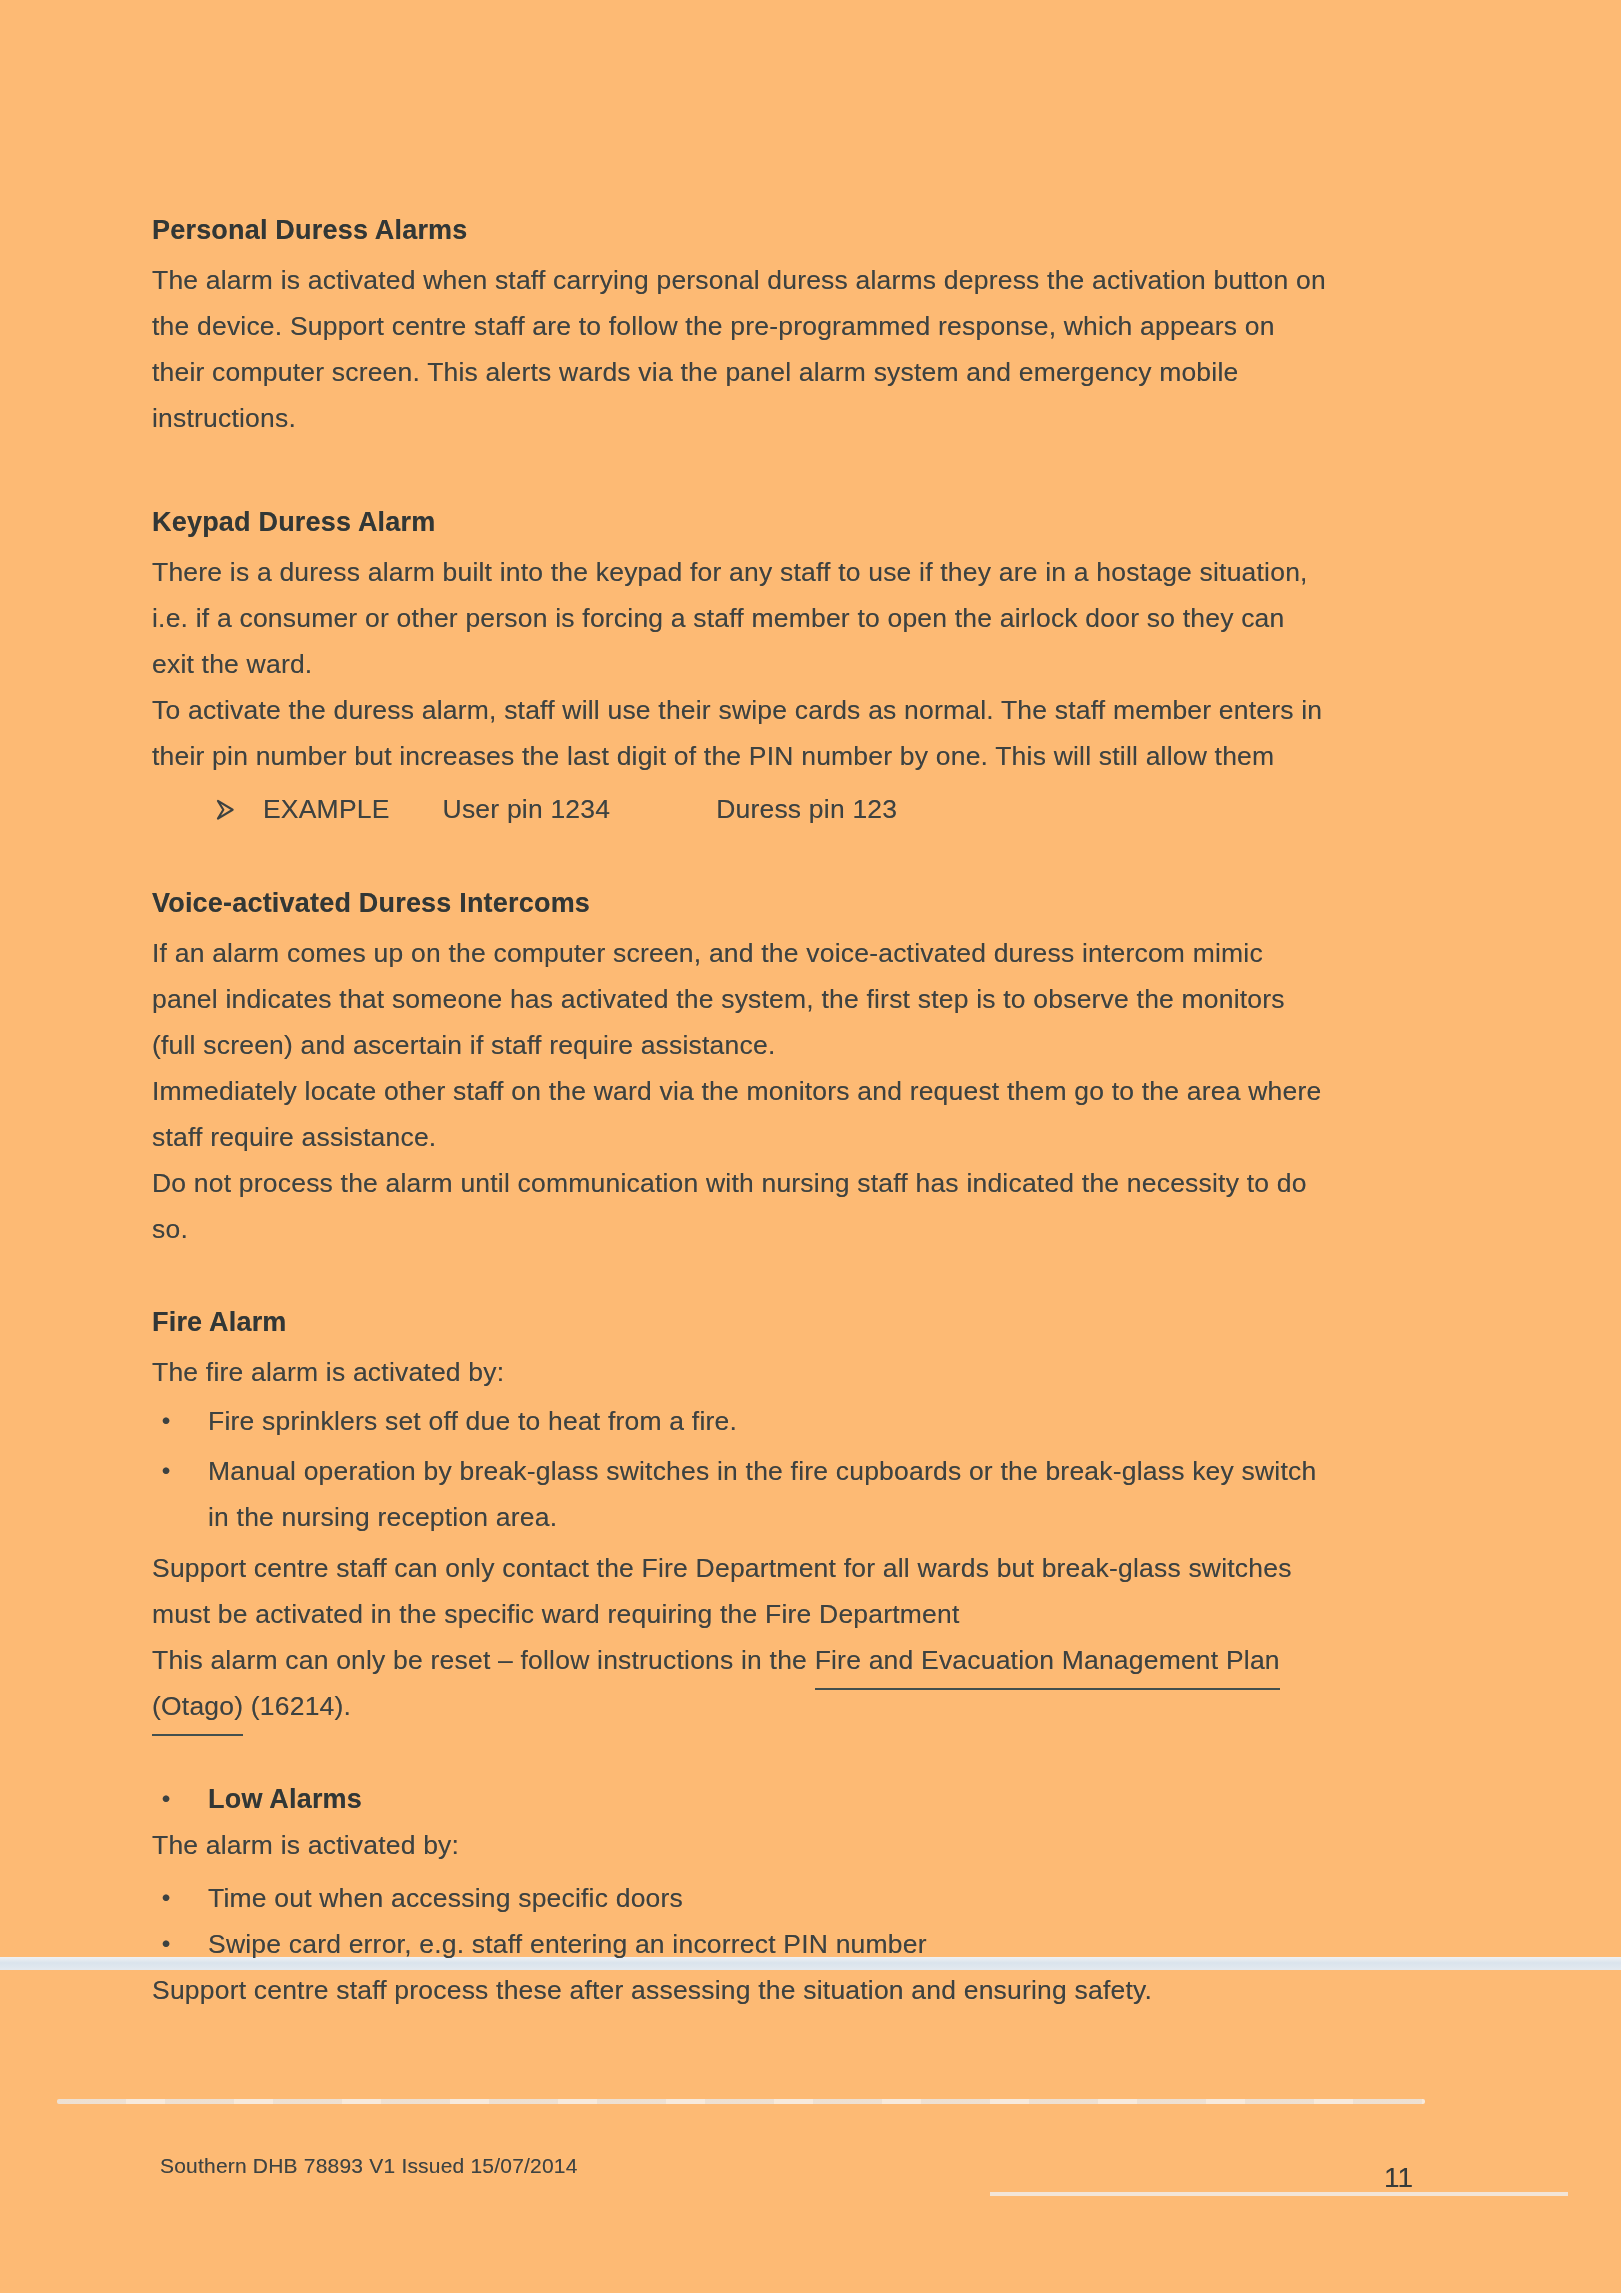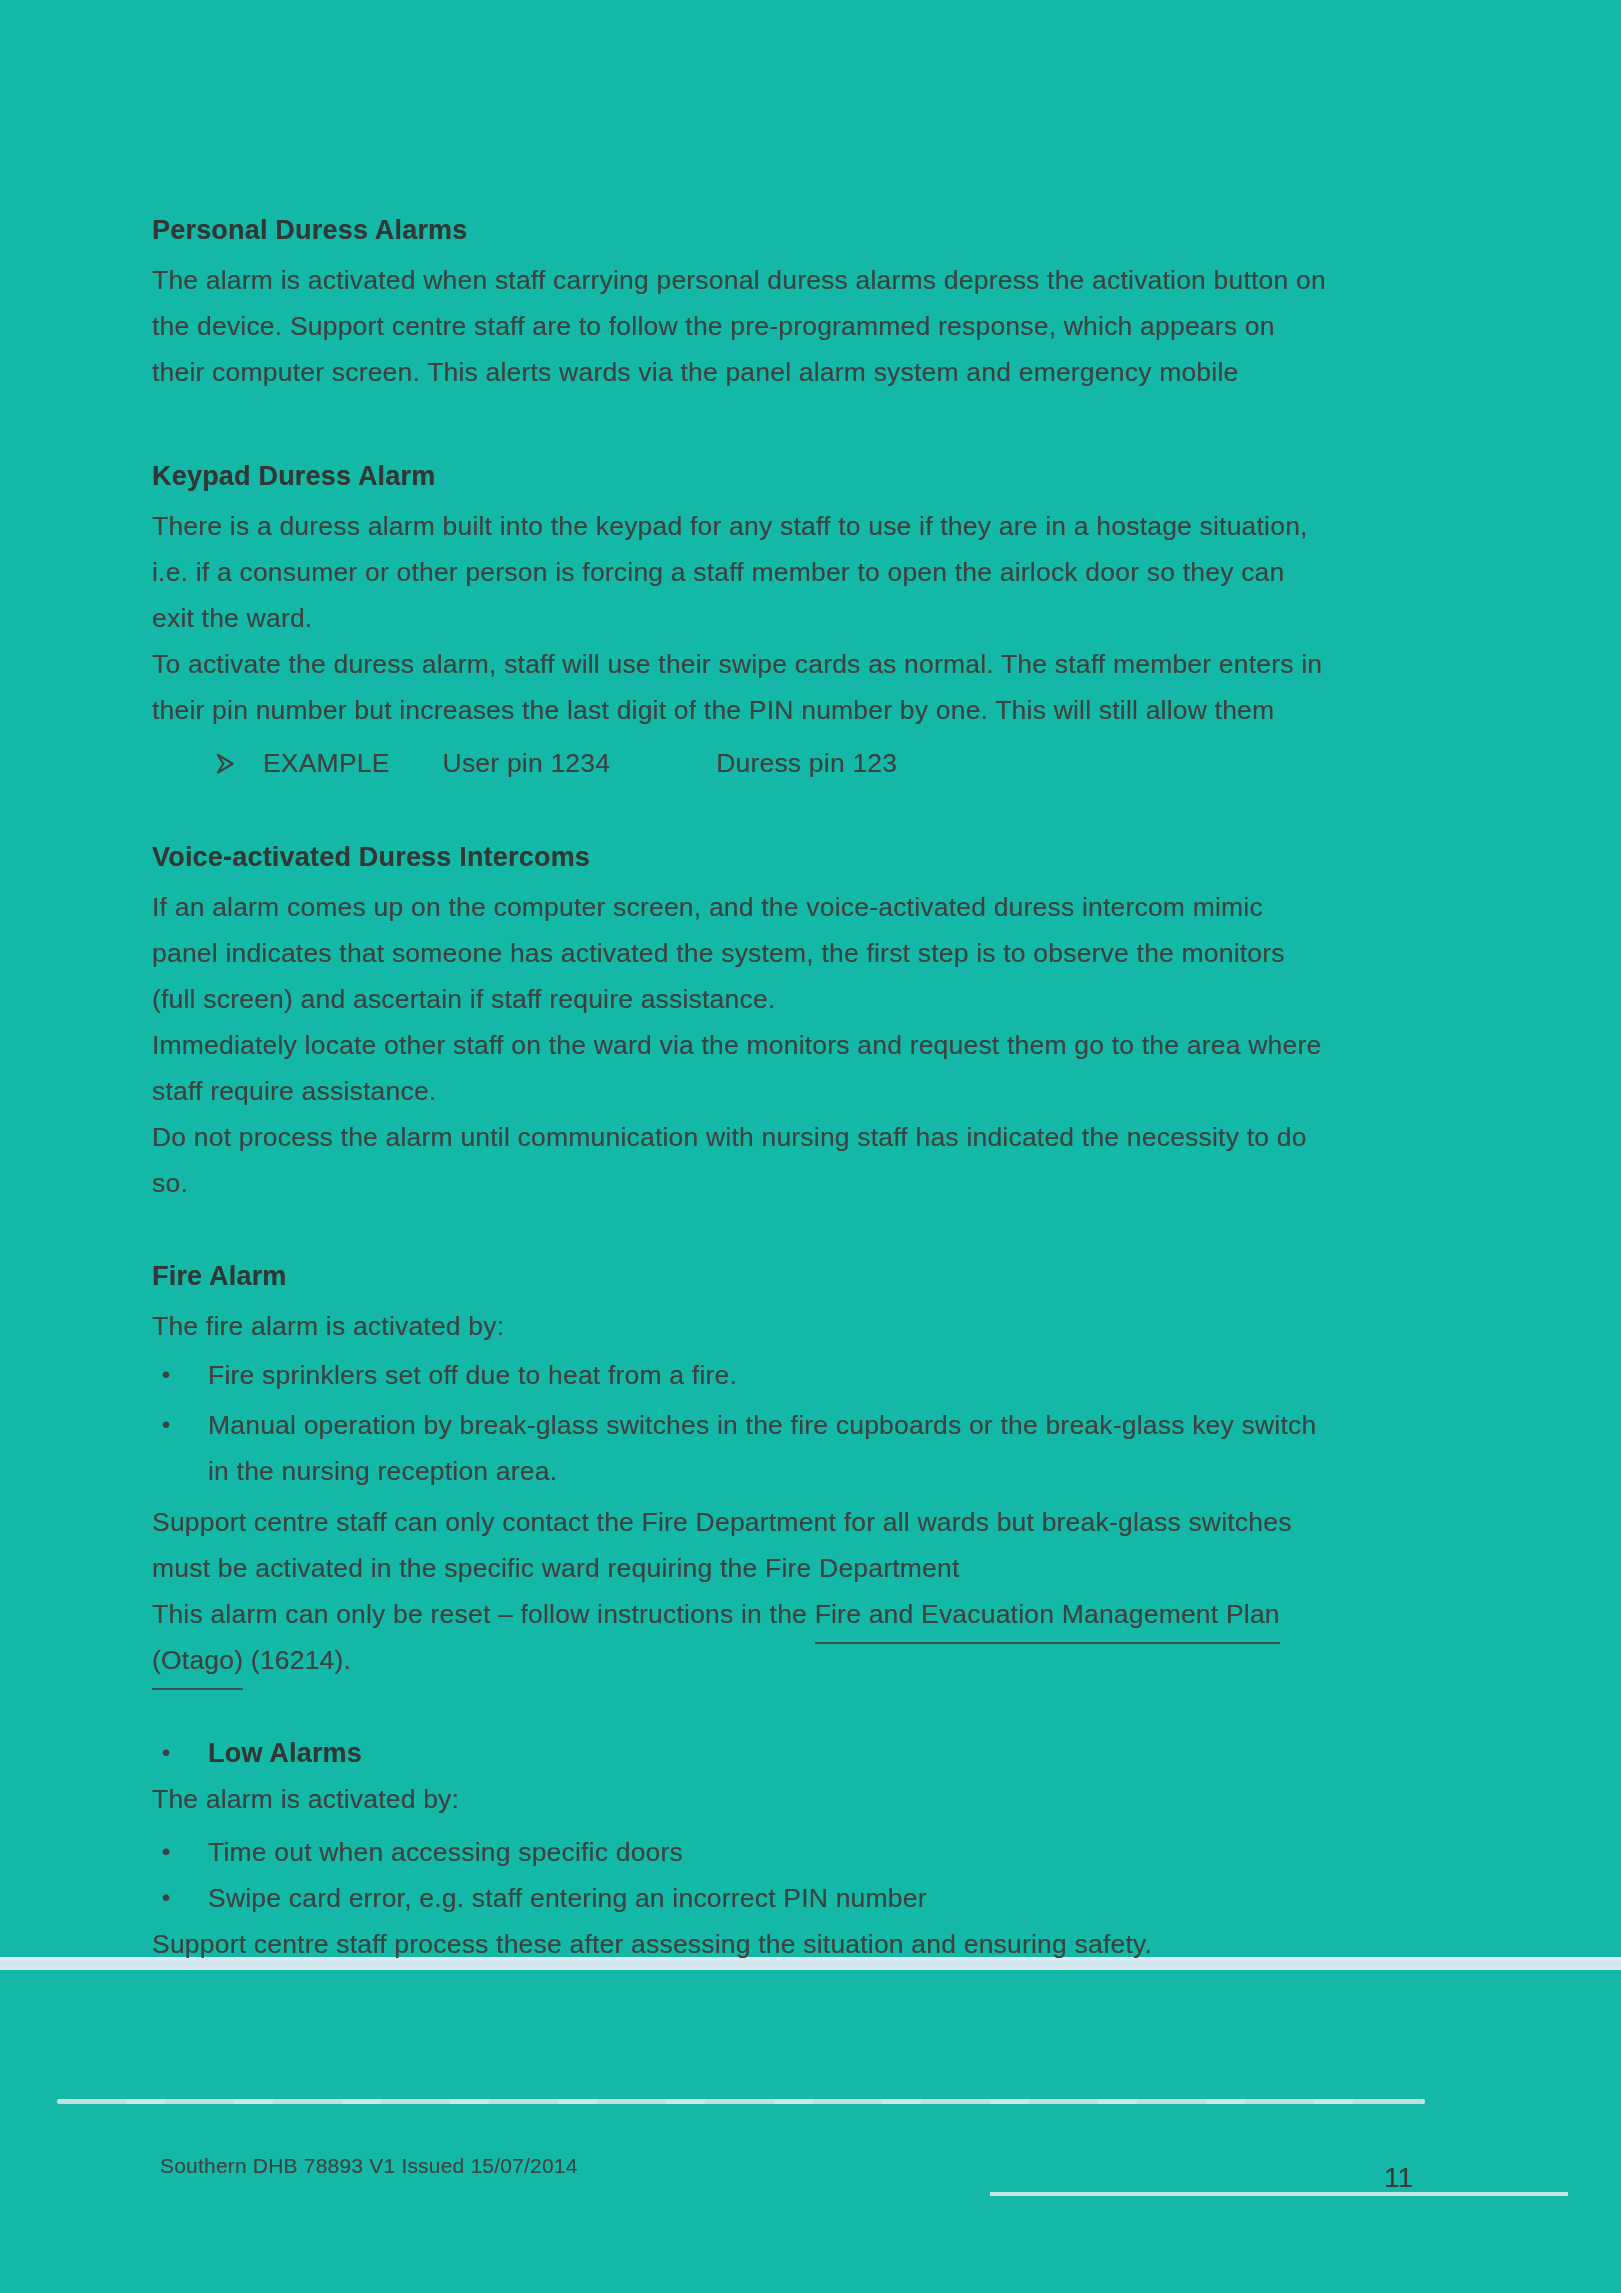--- a/index.html
+++ b/index.html
@@ -1,20 +1,20 @@
 <!DOCTYPE html>
 <html><head>
 <meta charset="utf-8">
 <style>
   html, body { margin: 0; padding: 0; background: #ffffff; }
   .page {
     position: relative;
     width: 1621px;
     height: 2294px;
-    background: #14b8a6;
+    background: #fdba74;
     overflow: hidden;
     font-family: "Liberation Sans", sans-serif;
     color: #3d4241;
   }
   .content {
     position: absolute;
     left: 152px;
     top: 214px;
     width: 1318px;
     z-index: 2;
@@ -120,20 +120,21 @@
   <div class="artifact smudge-mid"></div>
   <div class="artifact smudge-low"></div>
 
   <div class="content">
 
     <div class="section sec-personal">
       <div class="heading">Personal Duress Alarms</div>
       <div class="line">The alarm is activated when staff carrying personal duress alarms depress the activation button on</div>
       <div class="line">the device. Support centre staff are to follow the pre-programmed response, which appears on</div>
       <div class="line">their computer screen. This alerts wards via the panel alarm system and emergency mobile</div>
+      <div class="line">instructions.</div>
     </div>
 
     <div class="section sec-keypad">
       <div class="heading">Keypad Duress Alarm</div>
       <div class="line">There is a duress alarm built into the keypad for any staff to use if they are in a hostage situation,</div>
       <div class="line">i.e. if a consumer or other person is forcing a staff member to open the airlock door so they can</div>
       <div class="line">exit the ward.</div>
       <div class="line">To activate the duress alarm, staff will use their swipe cards as normal. The staff member enters in</div>
       <div class="line">their pin number but increases the last digit of the PIN number by one. This will still allow them</div>
       <div class="example-row line">

